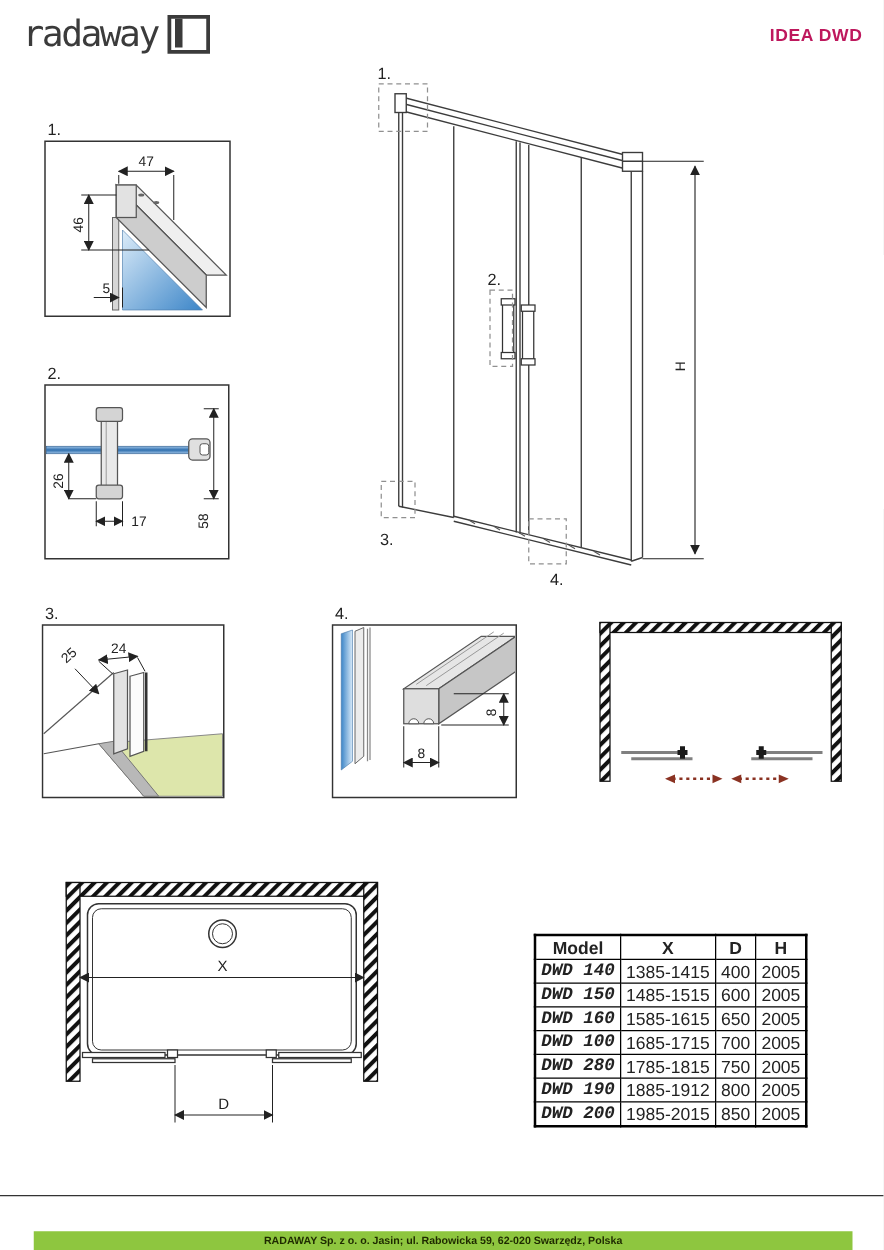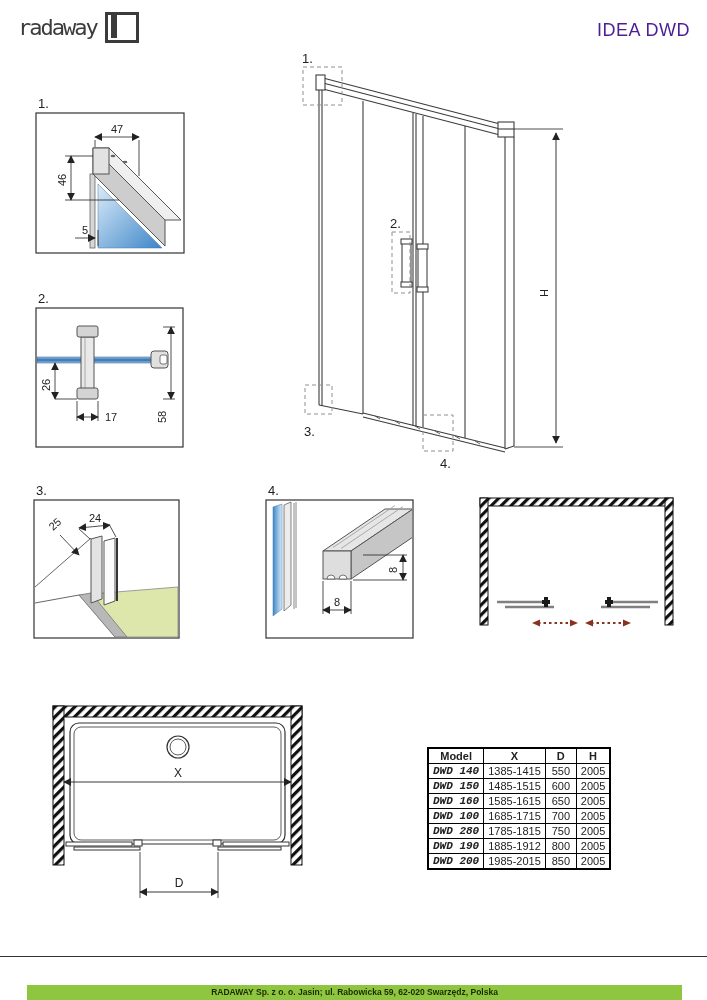--- a/index.html
+++ b/index.html
@@ -1,31 +1,31 @@
 <!DOCTYPE html>
 <html><head>
 <meta charset="utf-8">
 <style>
   html,body{margin:0;padding:0;background:#e9e9e9;}
   .page{position:relative;width:707px;height:1000px;background:#fff;margin:0 auto;
         font-family:"Liberation Sans",sans-serif;color:#222;overflow:hidden;}
   
   .logo{position:absolute;left:18px;top:12px;display:flex;align-items:center;gap:8px;}
-  .logo-text{font-family:"DejaVu Sans Mono",monospace;font-size:22px;letter-spacing:-2px;color:#3b3b3b;line-height:1;}
+  .logo-text{font-family:"DejaVu Sans Mono",monospace;font-size:29px;letter-spacing:-2px;color:#3b3b3b;line-height:1;}
   .logo-icon{width:34px;height:31px;border:3px solid #3b3b3b;box-sizing:border-box;padding:3px;}
   .logo-icon-inner{width:100%;height:100%;border:3px solid #3b3b3b;box-sizing:border-box;}
-  .title{position:absolute;right:17px;top:20px;font-size:18px;font-weight:normal;letter-spacing:.5px;color:#4c1d95;}
+  .title{position:absolute;right:17px;top:20px;font-size:14px;font-weight:bold;letter-spacing:.5px;color:#be185d;}
   
   svg{position:absolute;overflow:hidden;}
   svg text{font-family:"Liberation Sans",sans-serif;fill:#222;}
   .lab{font-size:13px;}
   .dim{font-size:11px;}
   
   .size-table{position:absolute;left:427px;top:747px;border-collapse:collapse;
-              font-size:11px;text-align:center;}
+              font-size:14px;text-align:center;}
   .size-table th,.size-table td{border:1px solid #000;padding:1px 4px;height:11px;min-width:22px;}
   .size-table{border:2px solid #000;}
   .size-table th{font-weight:bold;}
   .size-table td.model{font-weight:bold;font-style:italic;white-space:nowrap;font-family:Liberation Mono, monospace;}
   
   .footer-line{position:absolute;left:0;top:956px;width:707px;height:1px;background:#333;}
   .footer-band{position:absolute;left:27px;top:985px;width:655px;height:24px;background:#8ec63f;
                text-align:center;font-size:8.5px;font-weight:bold;color:#1e2a00;line-height:11px;padding-top:2px;box-sizing:border-box;}
 </style>
 </head>
@@ -326,21 +326,21 @@
         <th>Model</th>
         <th>X</th>
         <th>D</th>
         <th>H</th>
       </tr>
     </thead>
     <tbody>
       <tr>
           <td class="model">DWD 140</td>
           <td>1385-1415</td>
-          <td>550</td>
+          <td>400</td>
           <td>2005</td>
         </tr>
       <tr>
           <td class="model">DWD 150</td>
           <td>1485-1515</td>
           <td>600</td>
           <td>2005</td>
         </tr>
       <tr>
           <td class="model">DWD 160</td>

